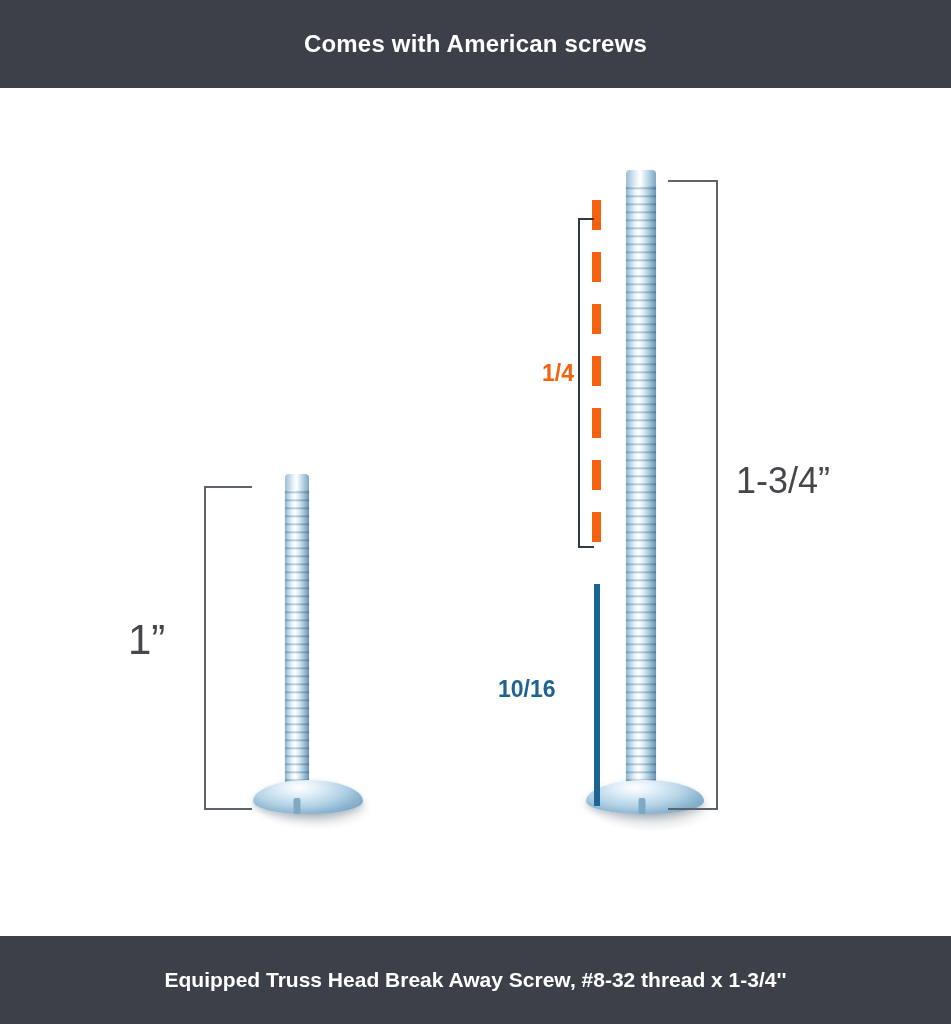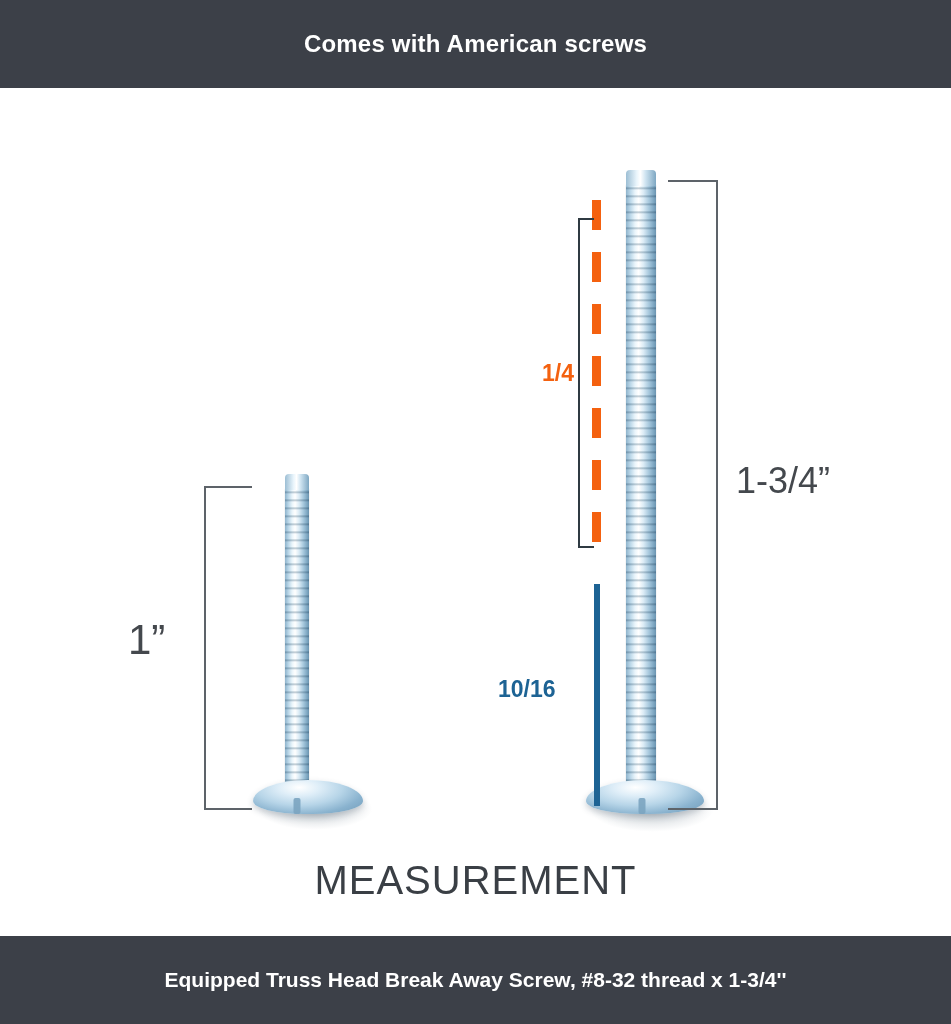--- a/index.html
+++ b/index.html
@@ -241,20 +241,19 @@
     <div class="dim-line dim-cap" style="left:668px; top:720px; width:50px; height:2px;"></div>
     <div class="dim-label huge" style="left:736px; top:372px;">1-3/4”</div>
 
     <div class="dash-orange" style="left:592px; top:112px; height:350px;"></div>
     <div class="bracket" style="left:578px; top:130px; width:14px; height:326px;"></div>
     <div class="label-orange" style="left:526px; top:272px;margin-left:16px;">1/4</div>
 
     <div class="blue-bar" style="left:594px; top:496px; height:222px;"></div>
     <div class="label-blue" style="left:498px; top:588px;">10/16</div>
 
-    <div class="caption">MEASUREMENT</div>
   </div>
 
   <div class="bar bottom">
     <span>Equipped Truss Head Break Away Screw, #8-32 thread x 1-3/4''</span>
   </div>
 
 </div>
 
 </body></html>

